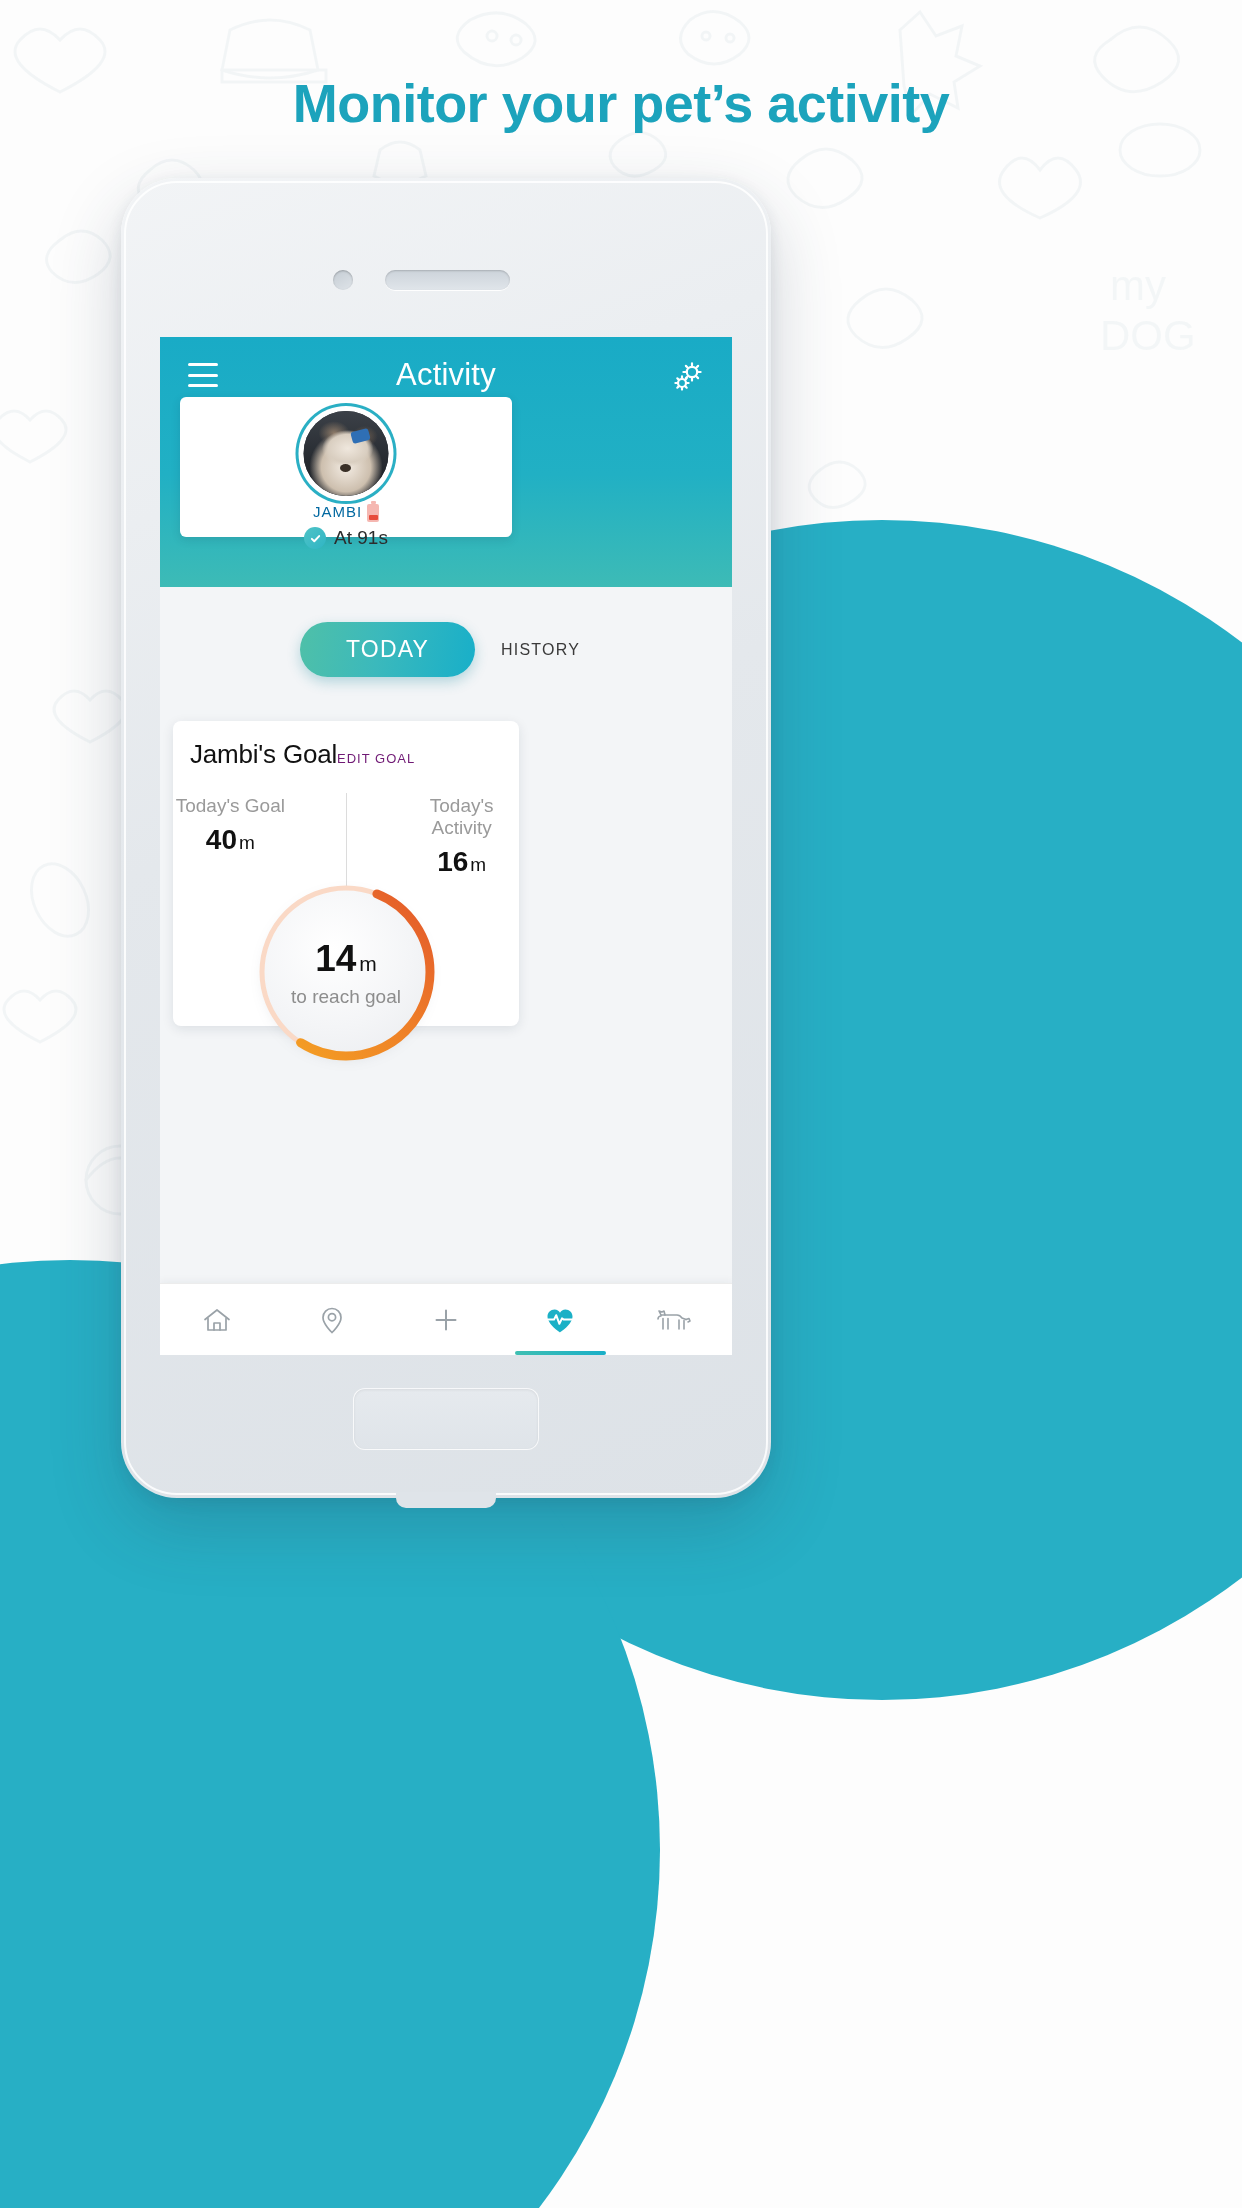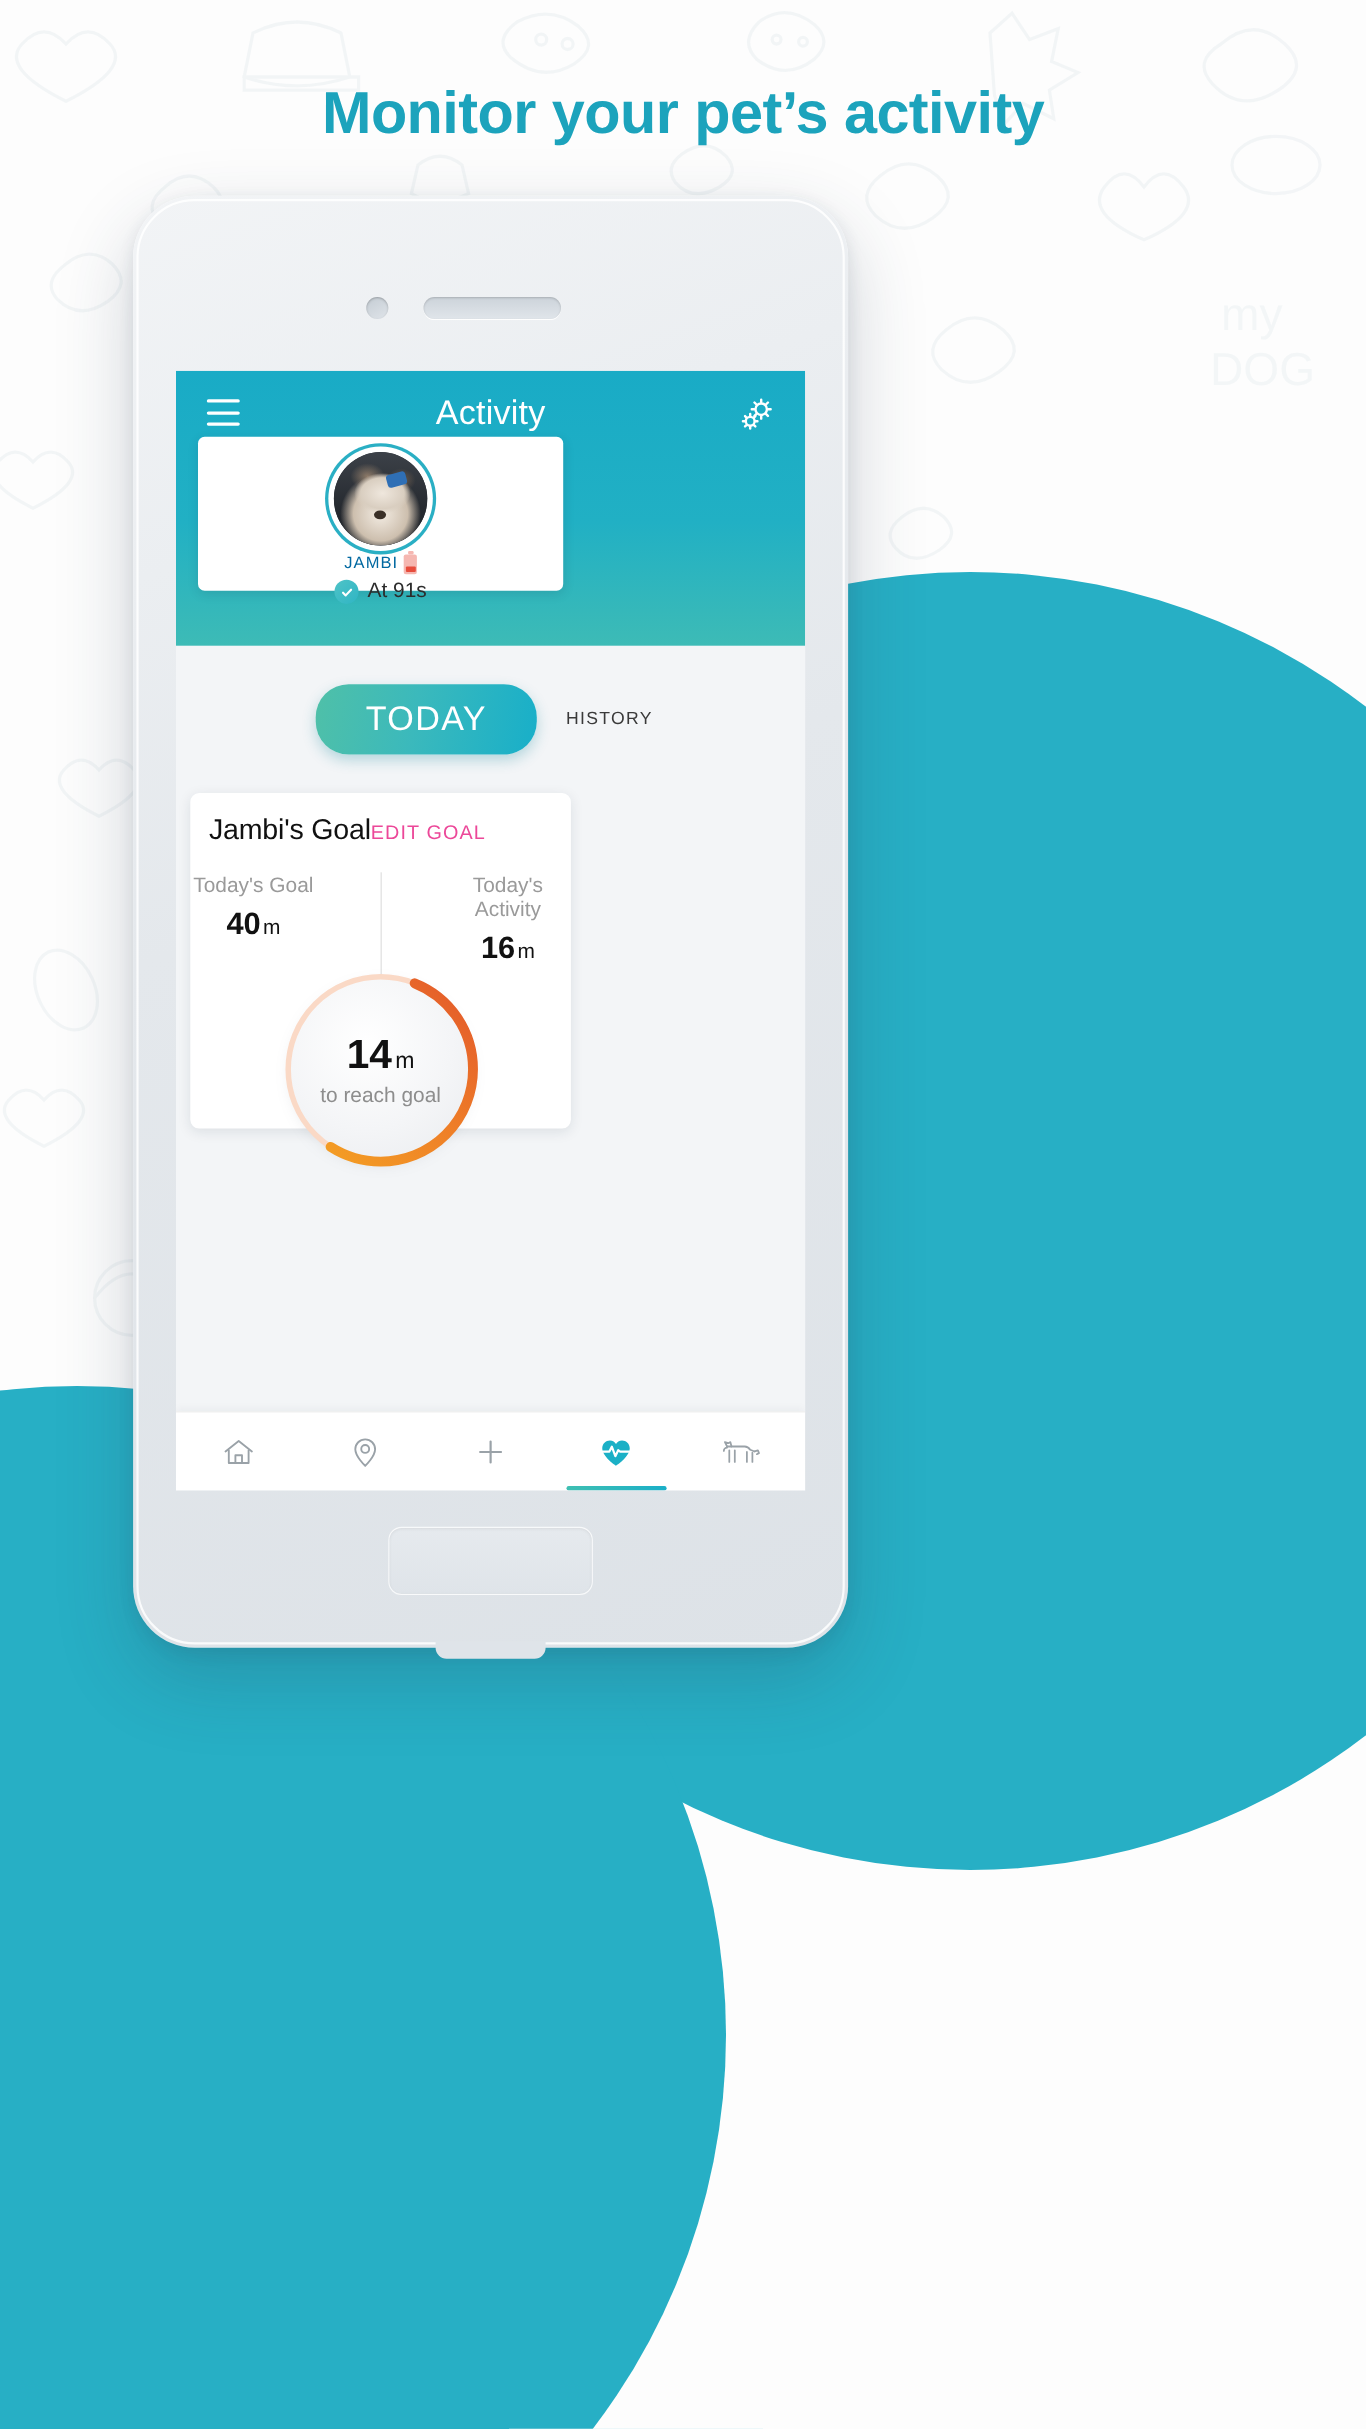--- a/index.html
+++ b/index.html
@@ -199,42 +199,42 @@
   
   .tabs {
     position: absolute; left: 0; right: 0; top: 285px;
     display: flex; align-items: center; justify-content: center; gap: 14px;
     z-index: 6;
   }
   .tab-pill {
     padding: 14px 46px;
     border-radius: 30px;
     background: linear-gradient(100deg,#4FC0A8 0%, #3BB9BC 45%, #18AFC9 100%);
-    color: #fff; font-size: 31px; letter-spacing: 1.2px;
+    color: #fff; font-size: 23px; letter-spacing: 1.2px;
     box-shadow: 0 5px 13px rgba(30,140,160,0.30);
   }
   .tab-plain {
     padding: 14px 12px;
     color: #3a3a3a; font-size: 16px; letter-spacing: 1.2px;
   }
 
   
   .goal-card {
     position: absolute; left: 13px; top: 384px;
     width: 346px; height: 305px;
     background: #fff; border-radius: 8px;
     box-shadow: 0 3px 12px rgba(20,40,60,0.10);
     z-index: 4;
   }
   .goal-head {
     position: absolute; left: 17px; right: 17px; top: 18px;
     display: flex; align-items: baseline; 
   }
   .goal-title { font-size: 26px; color: #111; letter-spacing: -0.2px; }
-  .goal-edit { font-size: 18px; color: #ec4899; letter-spacing: 1px; }
+  .goal-edit { font-size: 13px; color: #701a75; letter-spacing: 1px; }
 
   .stats {
     position: absolute; left: 0; right: 0; top: 68px;
     display: flex; align-items: stretch; justify-content: center; gap: 44px;
   }
   .stat { width: 50%; text-align: center; padding: 6px 0 12px; }
   .stat.left { padding-right: 14px; }
   .stat.right { padding-left: 14px; }
   .stat-label { font-size: 19px; color: #9a9a9a; margin-bottom: 7px; }
   .stat-value { font-size: 28px; color: #111; font-weight: 700; }

